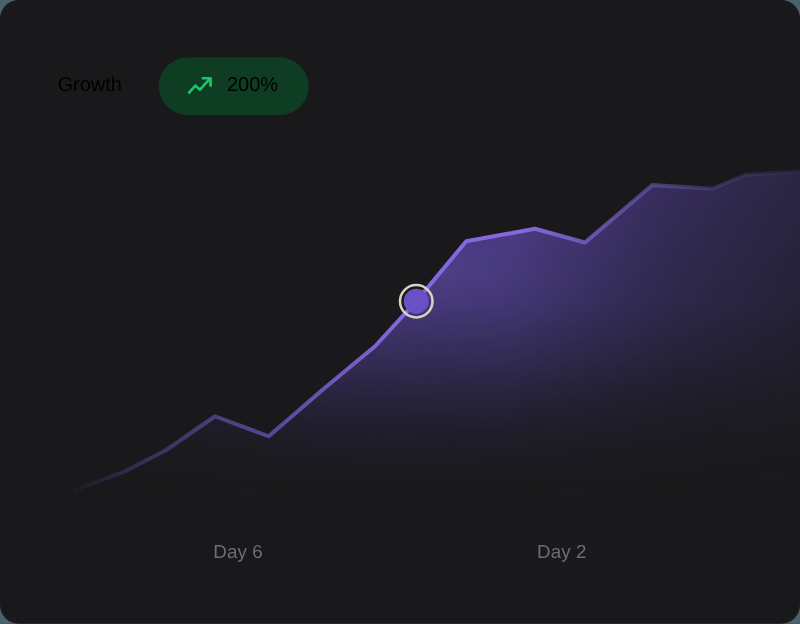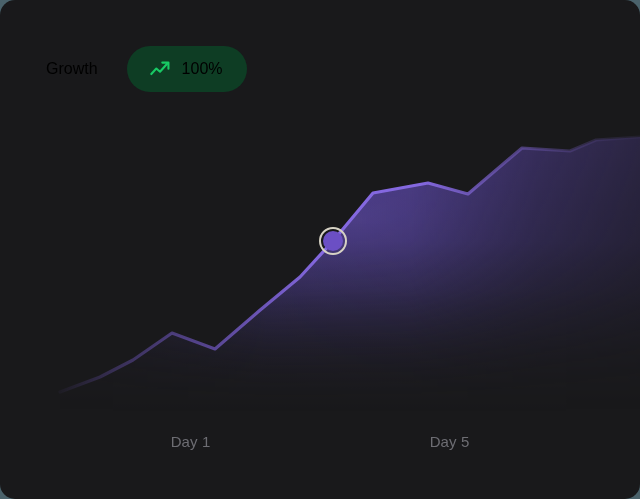--- a/index.html
+++ b/index.html
@@ -160,22 +160,22 @@
   </div>
 
   <div id="header">
     <div>Growth</div>
 
     <div id="growth-badge" style="background: rgb(14, 61, 36);">
       <svg id="trending-up-icon" viewBox="0 0 24 24" fill="none">
         <polyline points="2.5,17.5 8,11.5 12,15 20.5,5.5" stroke="#18c964" stroke-width="2.3" stroke-linecap="round" stroke-linejoin="round"></polyline>
         <polyline points="14.5,5 21.2,5 21.2,11.6" stroke="#18c964" stroke-width="2.3" stroke-linecap="round" stroke-linejoin="round"></polyline>
       </svg>
-      <span>100%</span>
+      <span>200%</span>
     </div>
   </div>
 
   <div id="x-axis">
-    <span class="x-tick-label" style="color: rgb(109, 109, 115);">Day 1</span>
-    <span class="x-tick-label" style="color: rgb(109, 109, 115);">Day 5</span>
+    <span class="x-tick-label" style="color: rgb(109, 109, 115);">Day 6</span>
+    <span class="x-tick-label" style="color: rgb(109, 109, 115);">Day 2</span>
   </div>
 
 </div>
 
 </body></html>

